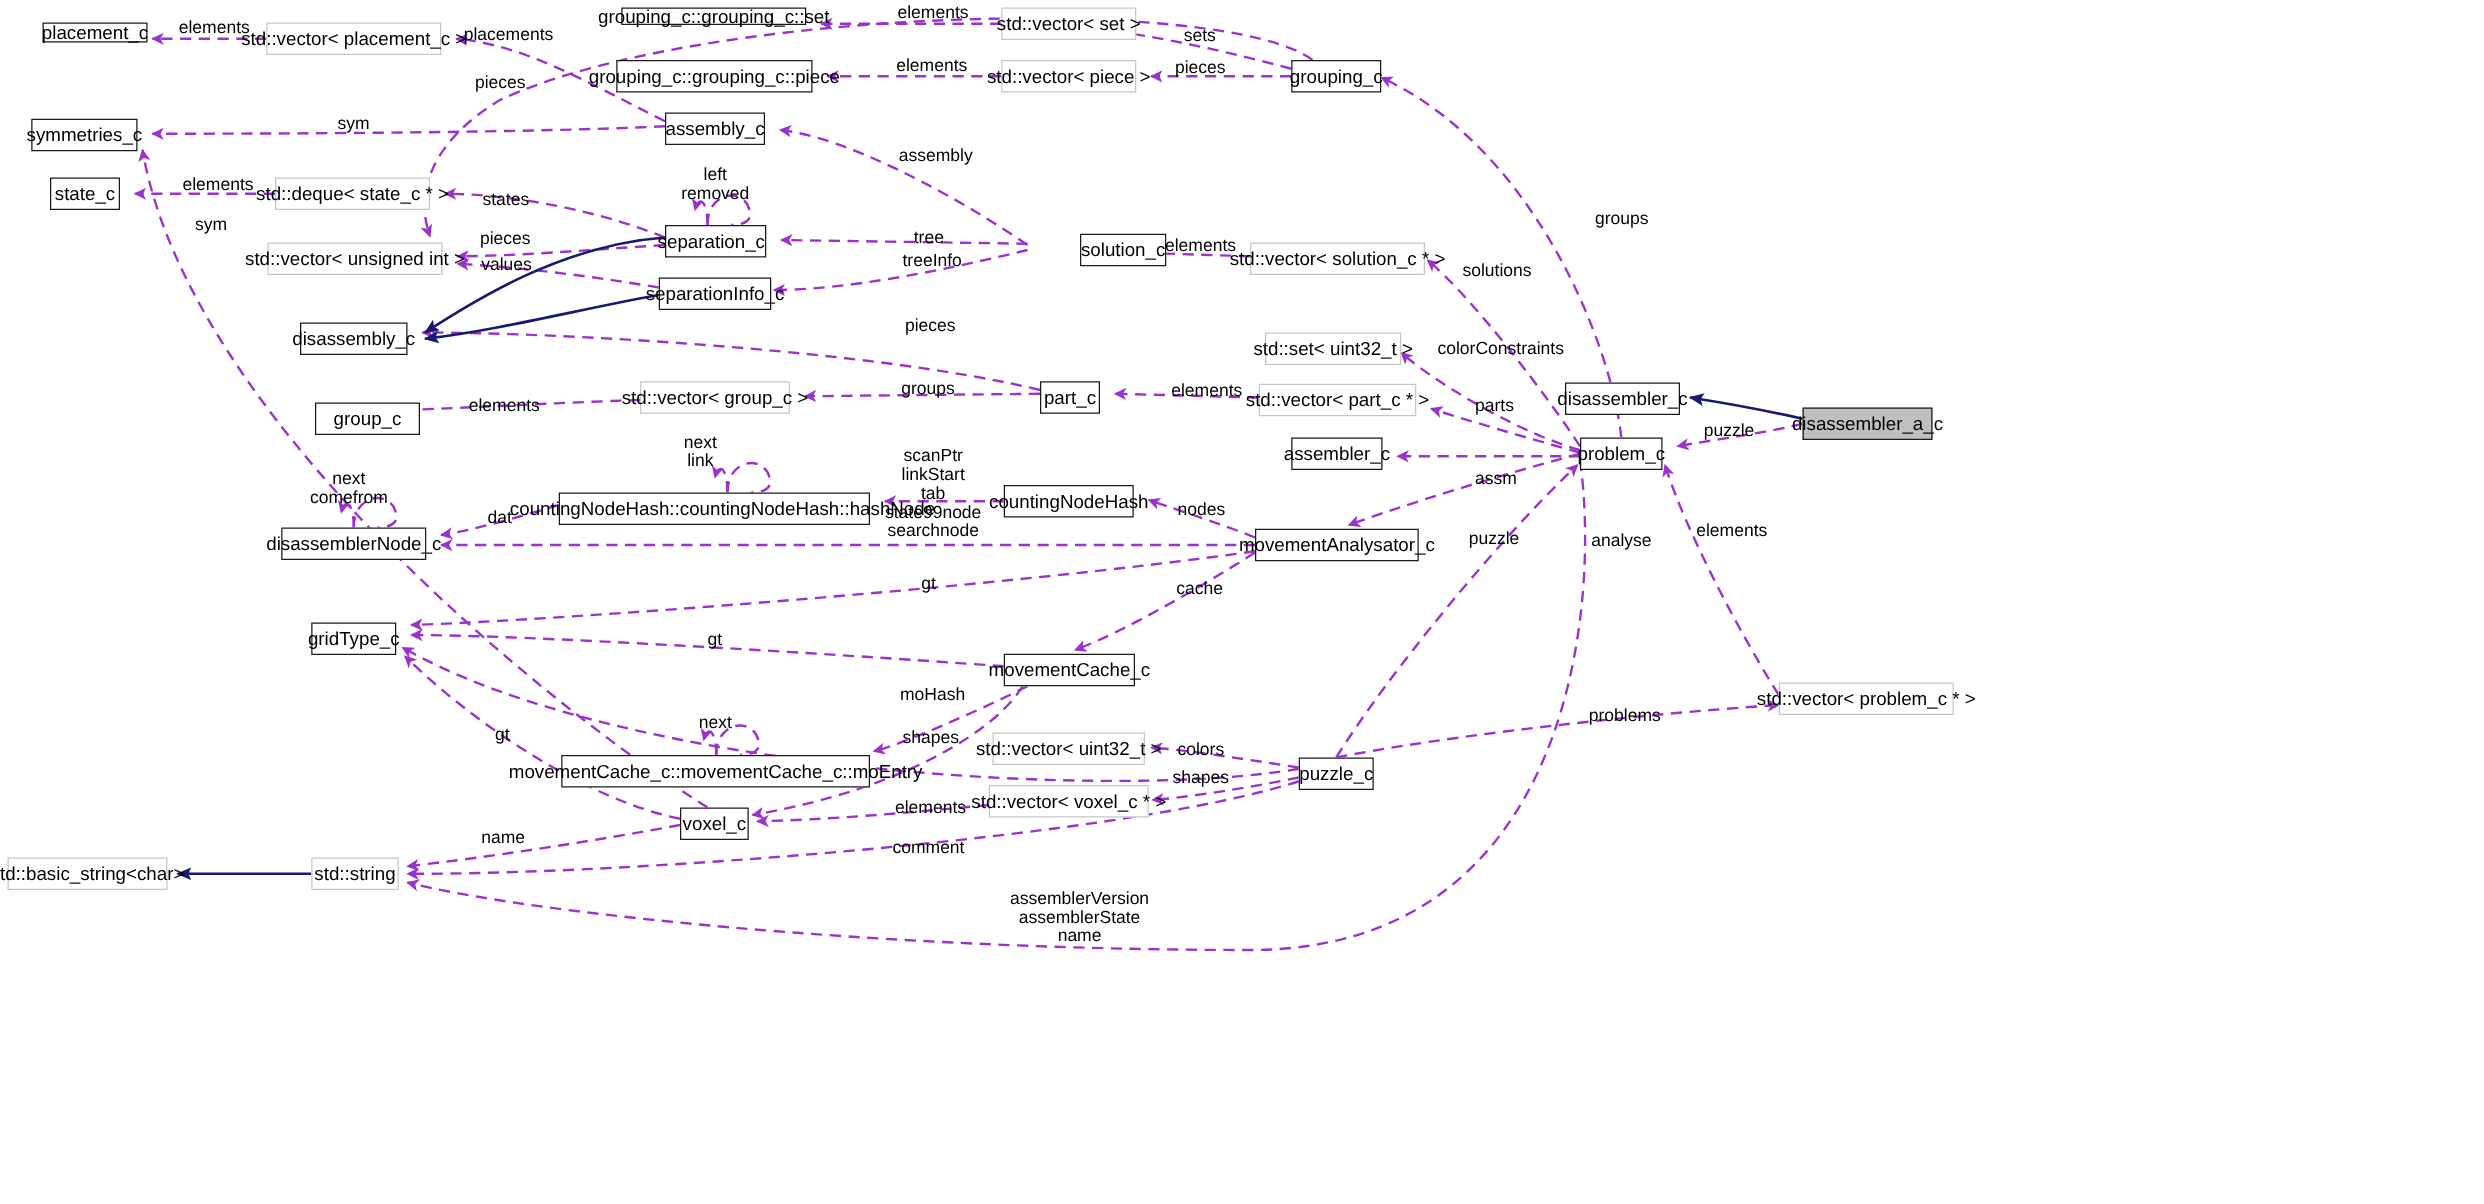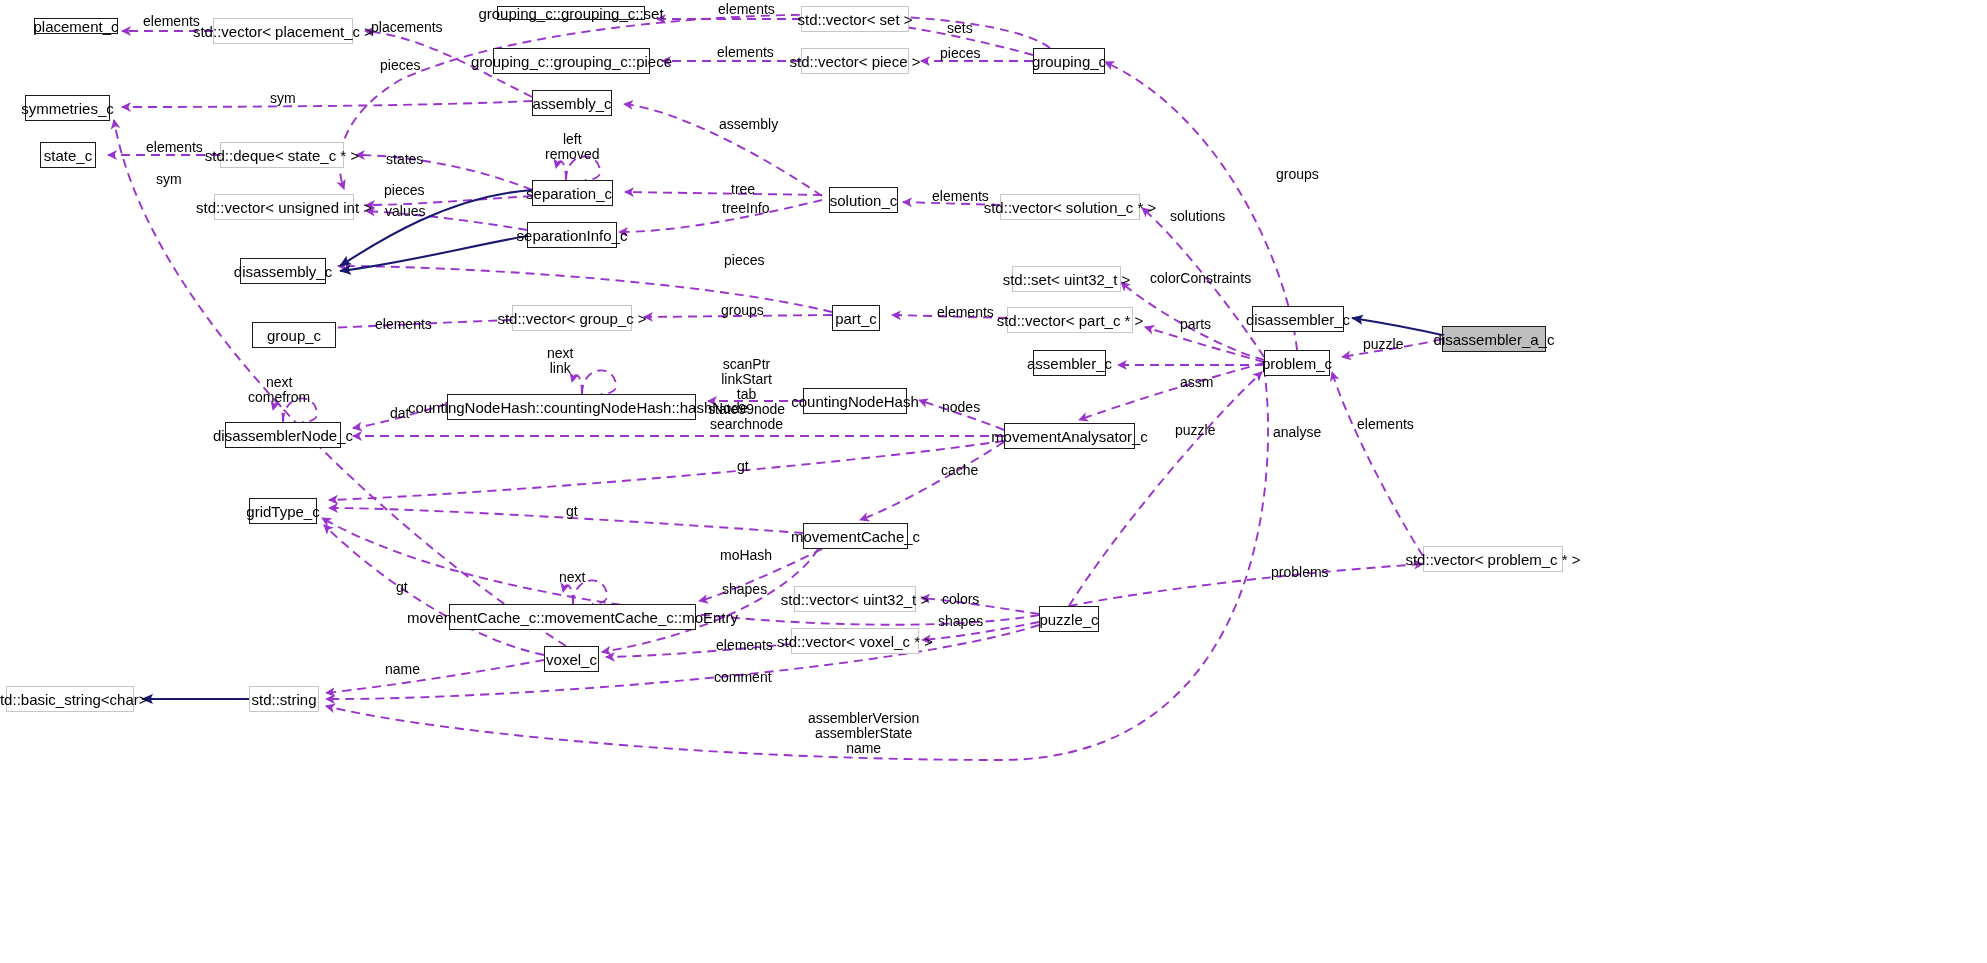--- a/index.html
+++ b/index.html
@@ -156,21 +156,21 @@
     </div>
   <div class="node cls" style="left:40px;top:142px;width:56px;height:26px;">
       <span>state_c</span>
     </div>
   <div class="node tmpl" style="left:220px;top:142px;width:124px;height:26px;">
       <span>std::deque&lt; state_c * &gt;</span>
     </div>
   <div class="node cls" style="left:532px;top:180px;width:81px;height:26px;justify-content:flex-end;">
       <span>separation_c</span>
     </div>
-  <div class="node cls" style="left:829px;top:187px;width:69px;height:26px;">
+  <div class="node cls" style="left:864px;top:187px;width:69px;height:26px;">
       <span>solution_c</span>
     </div>
   <div class="node tmpl" style="left:1000px;top:194px;width:140px;height:26px;">
       <span>std::vector&lt; solution_c * &gt;</span>
     </div>
   <div class="node tmpl" style="left:214px;top:194px;width:140px;height:26px;">
       <span>std::vector&lt; unsigned int &gt;</span>
     </div>
   <div class="node cls" style="left:527px;top:222px;width:90px;height:26px;">
       <span>separationInfo_c</span>

